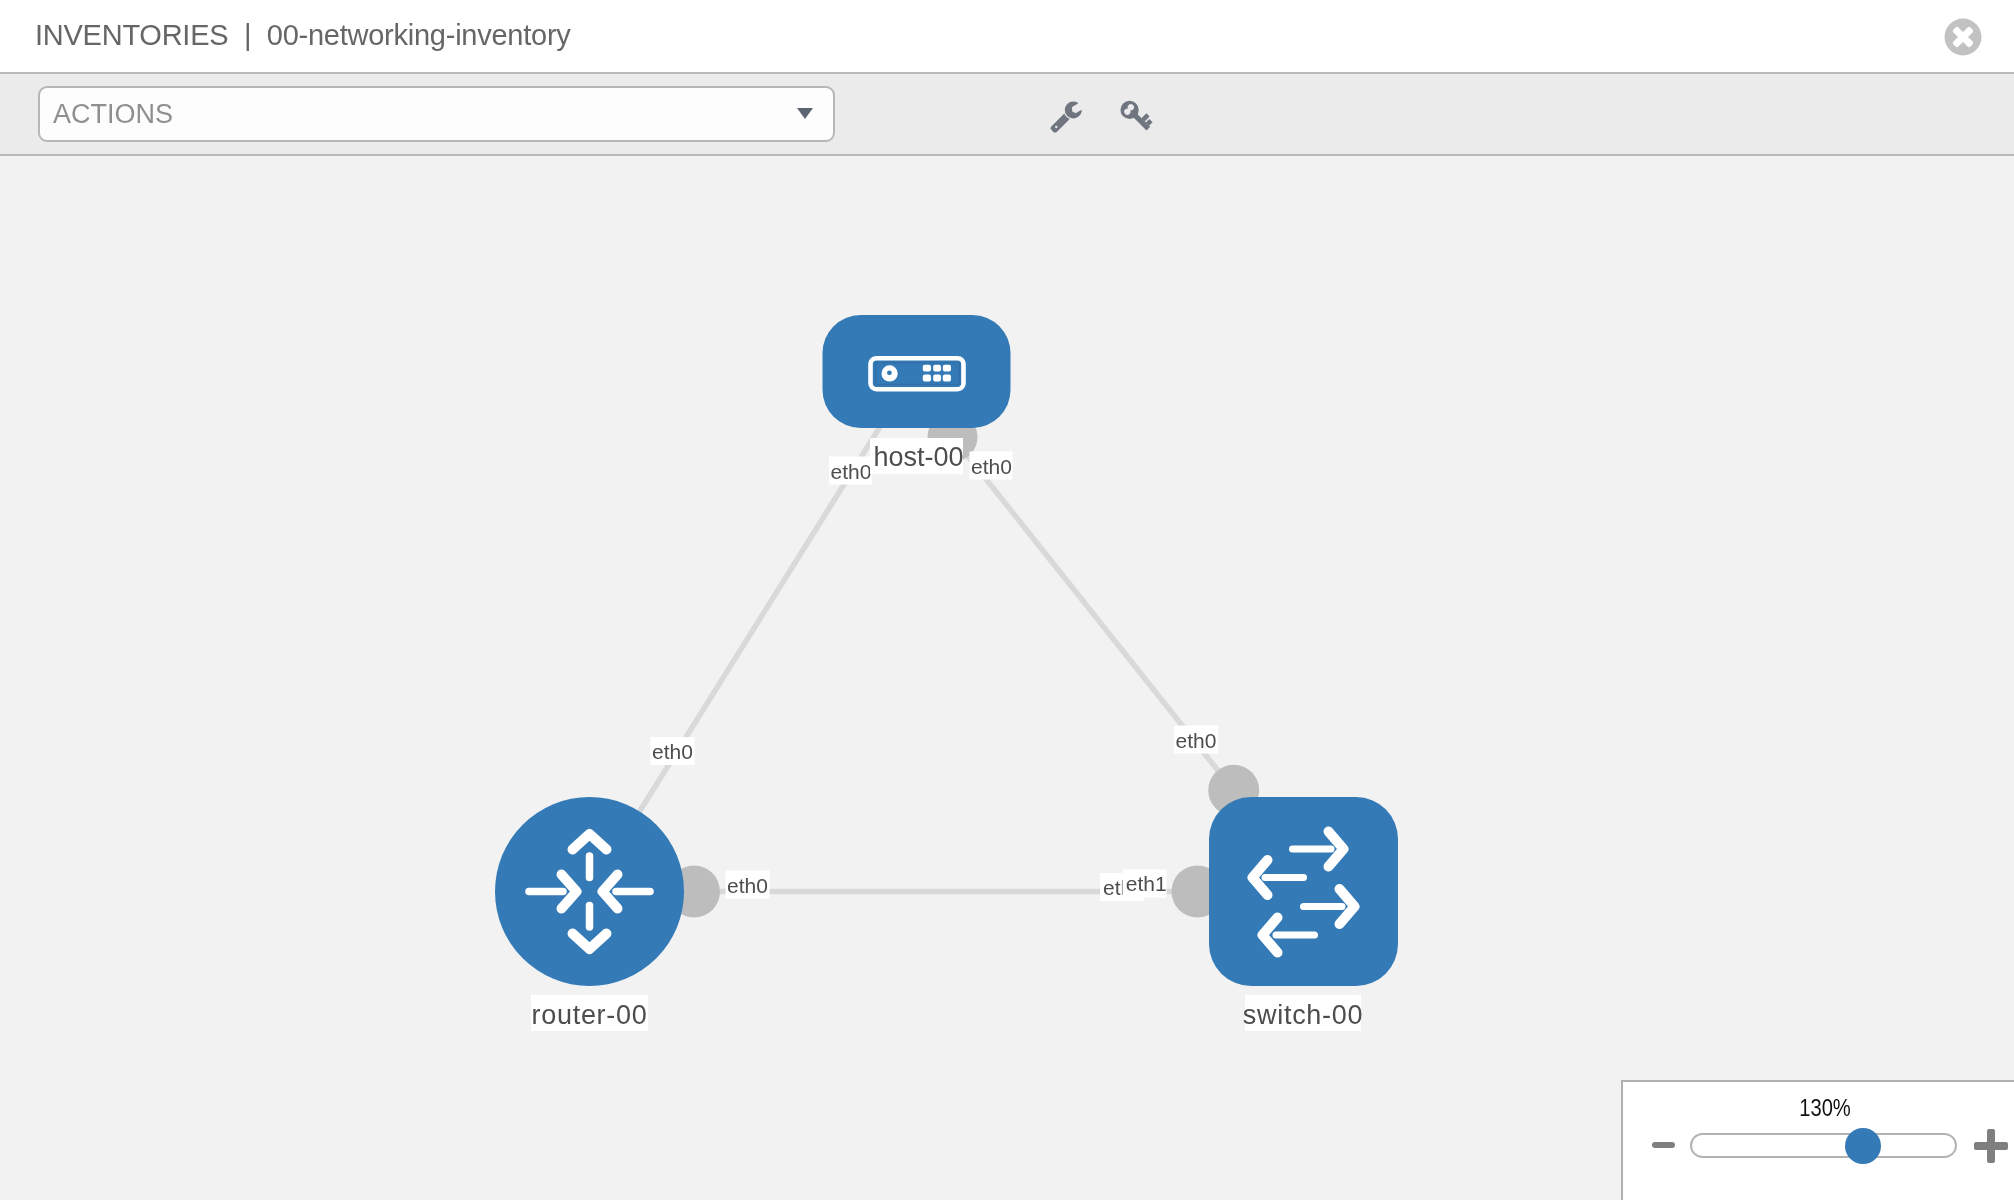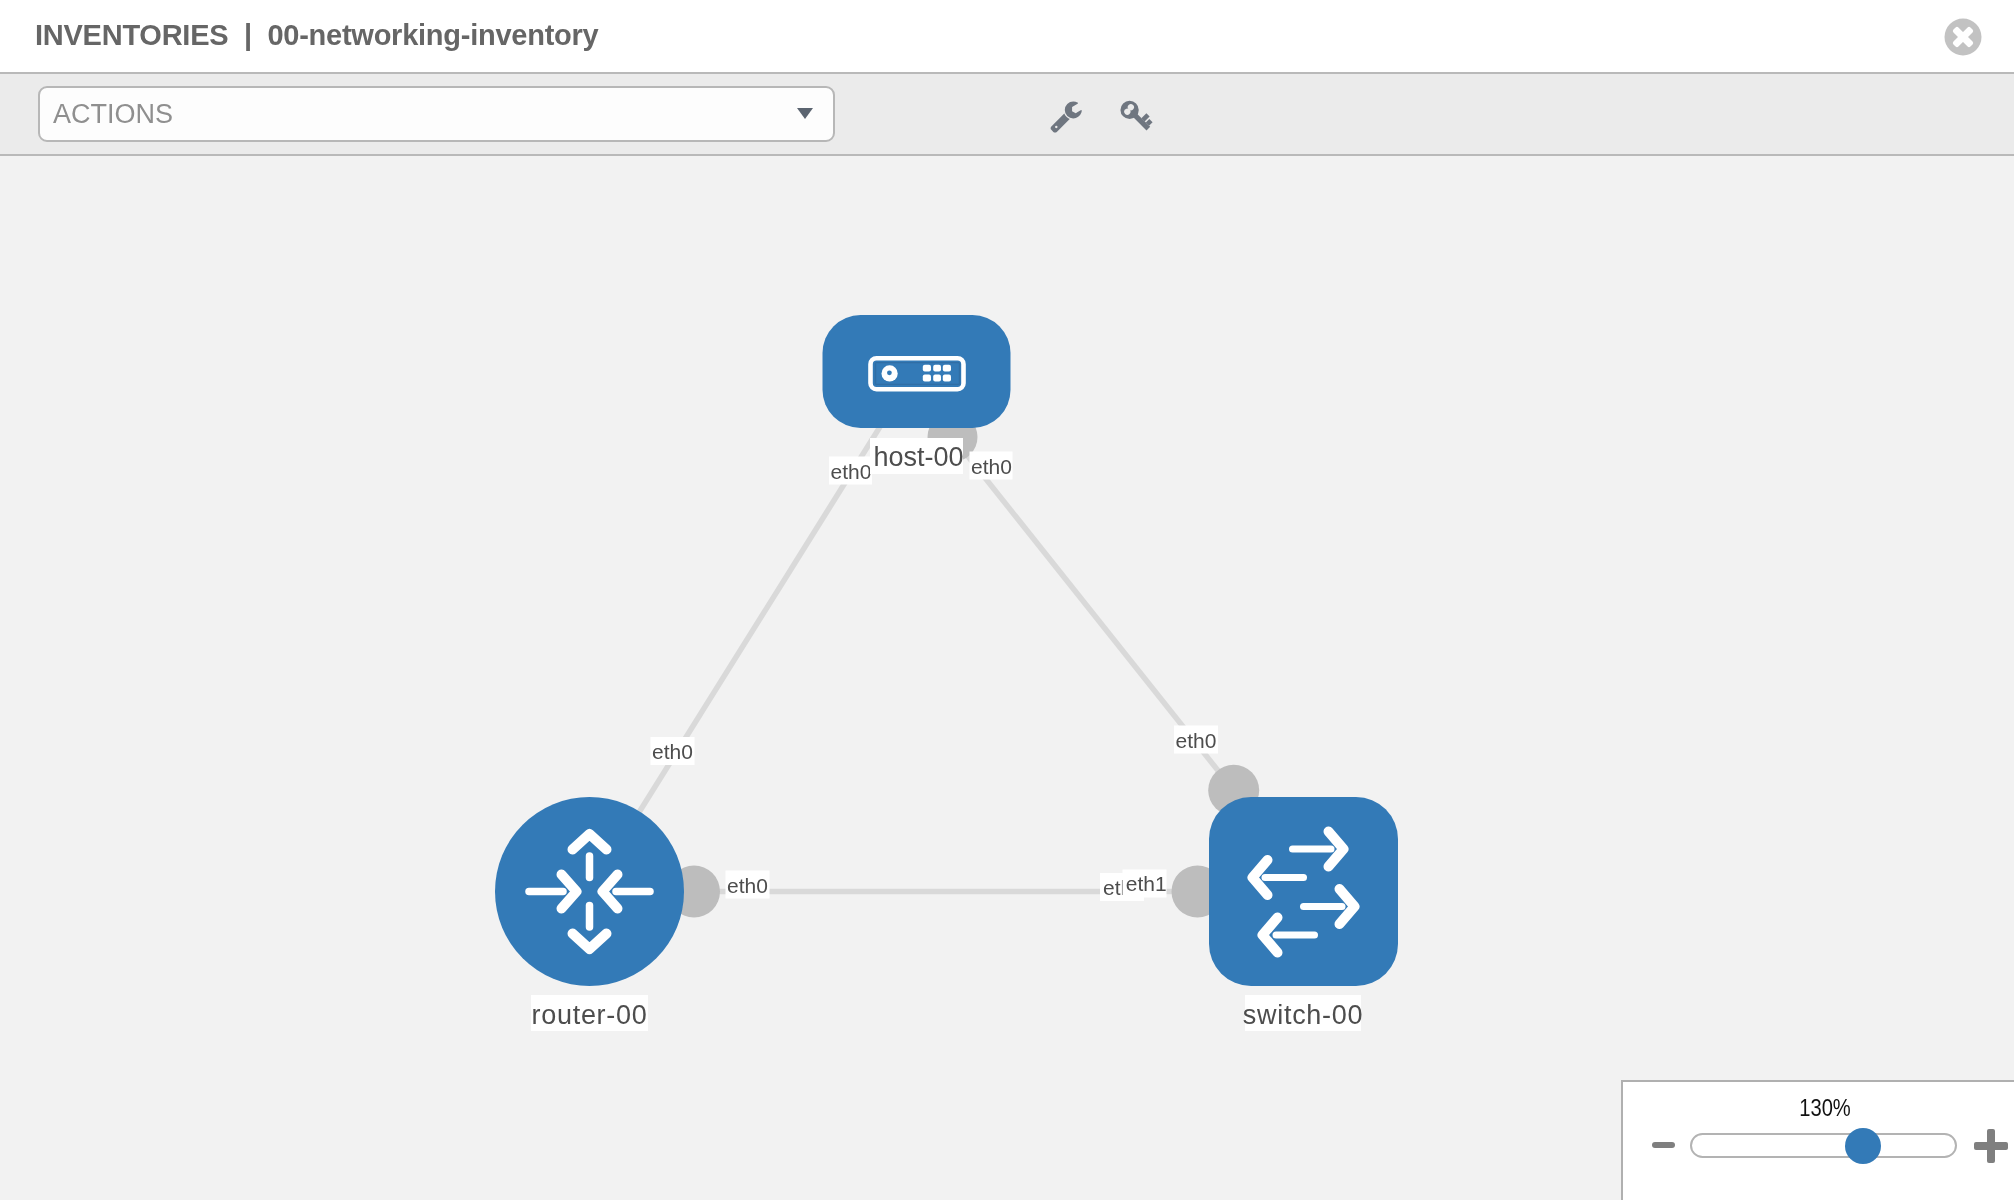--- a/index.html
+++ b/index.html
@@ -1,20 +1,20 @@
 <!DOCTYPE html>
 <html><head>
 <meta charset="utf-8">
 <style>
   html,body{margin:0;padding:0;}
   body{width:2014px;height:1200px;position:relative;overflow:hidden;
        font-family:"Liberation Sans",sans-serif;background:#f2f2f2;}
   .topbar{position:absolute;left:0;top:0;width:2014px;height:72px;background:#ffffff;
           border-bottom:2px solid #b9b9b9;box-sizing:content-box;}
-  .title{position:absolute;left:35px;top:19px;font-size:29px;font-weight:bold;color:#666666;letter-spacing:-0.25px;}
+  .title{position:absolute;left:35px;top:19px;font-size:29px;font-weight:normal;color:#666666;letter-spacing:-0.25px;}
   .closebtn{position:absolute;left:1944px;top:18px;}
   .toolbar{position:absolute;left:0;top:74px;width:2014px;height:80px;background:#ebebeb;
            border-bottom:2px solid #b9b9b9;}
   .selbox{position:absolute;top:12px;height:56px;background:#fdfdfd;border:2px solid #b7b7b7;
           border-radius:9px;box-sizing:border-box;}
   .selbox .lbl{position:absolute;left:13px;top:0;line-height:52px;font-size:27px;}
   .caret{position:absolute;width:0;height:0;border-left:8px solid transparent;
          border-right:8px solid transparent;border-top:11px solid #5b6470;top:20px;}
   .net{position:absolute;left:0;top:0;}
   .zoomer{position:absolute;left:1621px;top:1080px;width:395px;height:122px;background:#ffffff;

